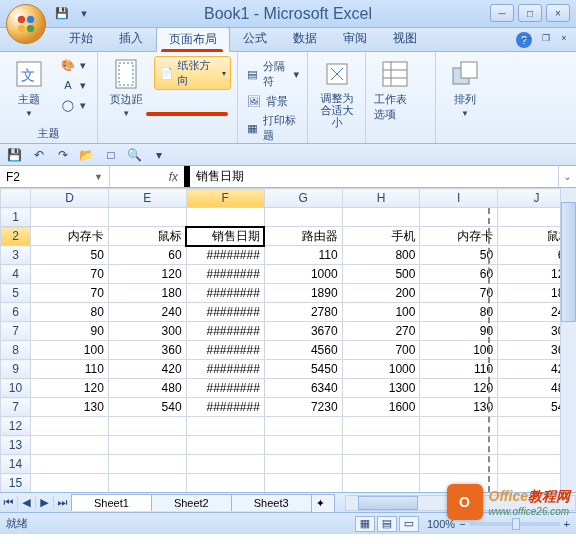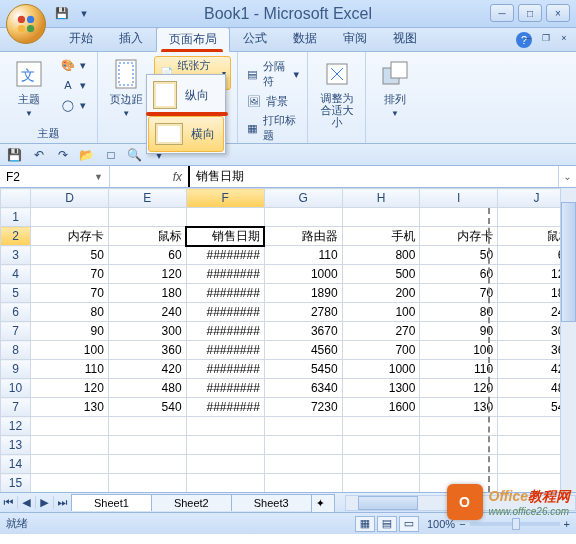--- a/index.html
+++ b/index.html
@@ -45,21 +45,21 @@
 .orient-underline { position: absolute; left: 146px; top: 112px; width: 82px; height: 4px; background: #d30; border-radius: 2px; z-index: 31; }
 
 
 .qat2 { height: 22px; background: linear-gradient(#e3eefb,#d5e5f9); border-bottom: 1px solid #9ab8e0; display: flex; align-items: center; padding: 0 6px; gap: 6px; }
 .qat2 .qicon { width: 18px; height: 16px; display: flex; align-items: center; justify-content: center; font-size: 12px; color: #2a4a7a; }
 
 
 .fbar { height: 22px; display: flex; border-bottom: 1px solid #9ab8e0; }
 .namebox { width: 110px; border-right: 1px solid #c0d4ef; background: #fff; display: flex; align-items: center; padding: 0 6px; font-size: 12px; justify-content: center; }
 .namebox .dd { margin-left: auto; font-size: 9px; color: #666; }
-.fx { width: 80px; border-right: 2px solid #000000; display: flex; align-items: center; justify-content: flex-end; padding-right: 6px; font-size: 12px; font-style: italic; color: #555; }
+.fx { width: 80px; border-right: 6px solid #000000; display: flex; align-items: center; justify-content: flex-end; padding-right: 6px; font-size: 12px; font-style: italic; color: #555; }
 .finput { flex: 1; background: #fff; padding: 0 6px; font-size: 12px; display: flex; align-items: center; }
 .fexpand { width: 18px; display: flex; align-items: center; justify-content: center; font-size: 10px; color: #666; border-left: 1px solid #c0d4ef; }
 
 
 .grid-wrap { position: relative; height: 304px; overflow: hidden; background: #fff; }
 table.grid { border-collapse: collapse; width: 100%; font-size: 12px; }
 table.grid th, table.grid td { border: 1px solid #d0d7e5; height: 19px; padding: 0 4px; }
 table.grid th { background: linear-gradient(#f7faff,#e3ecf7); color: #2a4a7a; font-weight: normal; text-align: center; }
 table.grid th.rowh { width: 24px; }
 table.grid th.colh { width: 62px; }
@@ -204,44 +204,47 @@
           <svg width="28" height="28">
             <rect x="4" y="4" width="20" height="20" fill="#fff" stroke="#888"></rect>
             <path d="M8 8 L20 20 M20 8 L8 20" stroke="#3a7de0"></path>
           </svg>
         </div>
       <span style="white-space:pre-line;text-align:center;line-height:1.1">调整为
 合适大小</span>
     </div>
   </div>
 
+  <div class="group" style="width:70px">
+    <div class="bigbtn">
+      <div class="bigicon">
+          <svg width="28" height="28">
+            <rect x="2" y="2" width="24" height="24" fill="#fff" stroke="#888"></rect>
+            <line x1="2" y1="10" x2="26" y2="10" stroke="#888"></line>
+            <line x1="2" y1="18" x2="26" y2="18" stroke="#888"></line>
+            <line x1="10" y1="2" x2="10" y2="26" stroke="#888"></line>
+          </svg>
+        </div>
+      <span>工作表选项</span>
+    </div>
+  </div>
 
   <div class="group" style="width:48px;border-right:none">
     <div class="bigbtn">
       <div class="bigicon">
           <svg width="28" height="28">
             <rect x="2" y="8" width="16" height="16" fill="#cde" stroke="#888"></rect>
             <rect x="10" y="2" width="16" height="16" fill="#fff" stroke="#888"></rect>
           </svg>
         </div>
       <span>排列</span>
       <span style="font-size:8px">▼</span>
     </div>
   </div>
 
-  <div class="orient-menu">
-    <div class="orient-item">
-      <div class="pageicon"></div>
-      <span>纵向</span>
-    </div>
-    <div class="orient-item hl">
-      <div class="pageicon land"></div>
-      <span>横向</span>
-    </div>
-  </div>
 </div>
 <div class="orient-underline"></div>
 
 <div class="qat2">
   <span class="qicon">💾</span>
   <span class="qicon">↶</span>
   <span class="qicon">↷</span>
   <span class="qicon">📂</span>
   <span class="qicon">□</span>
   <span class="qicon">🔍</span>

